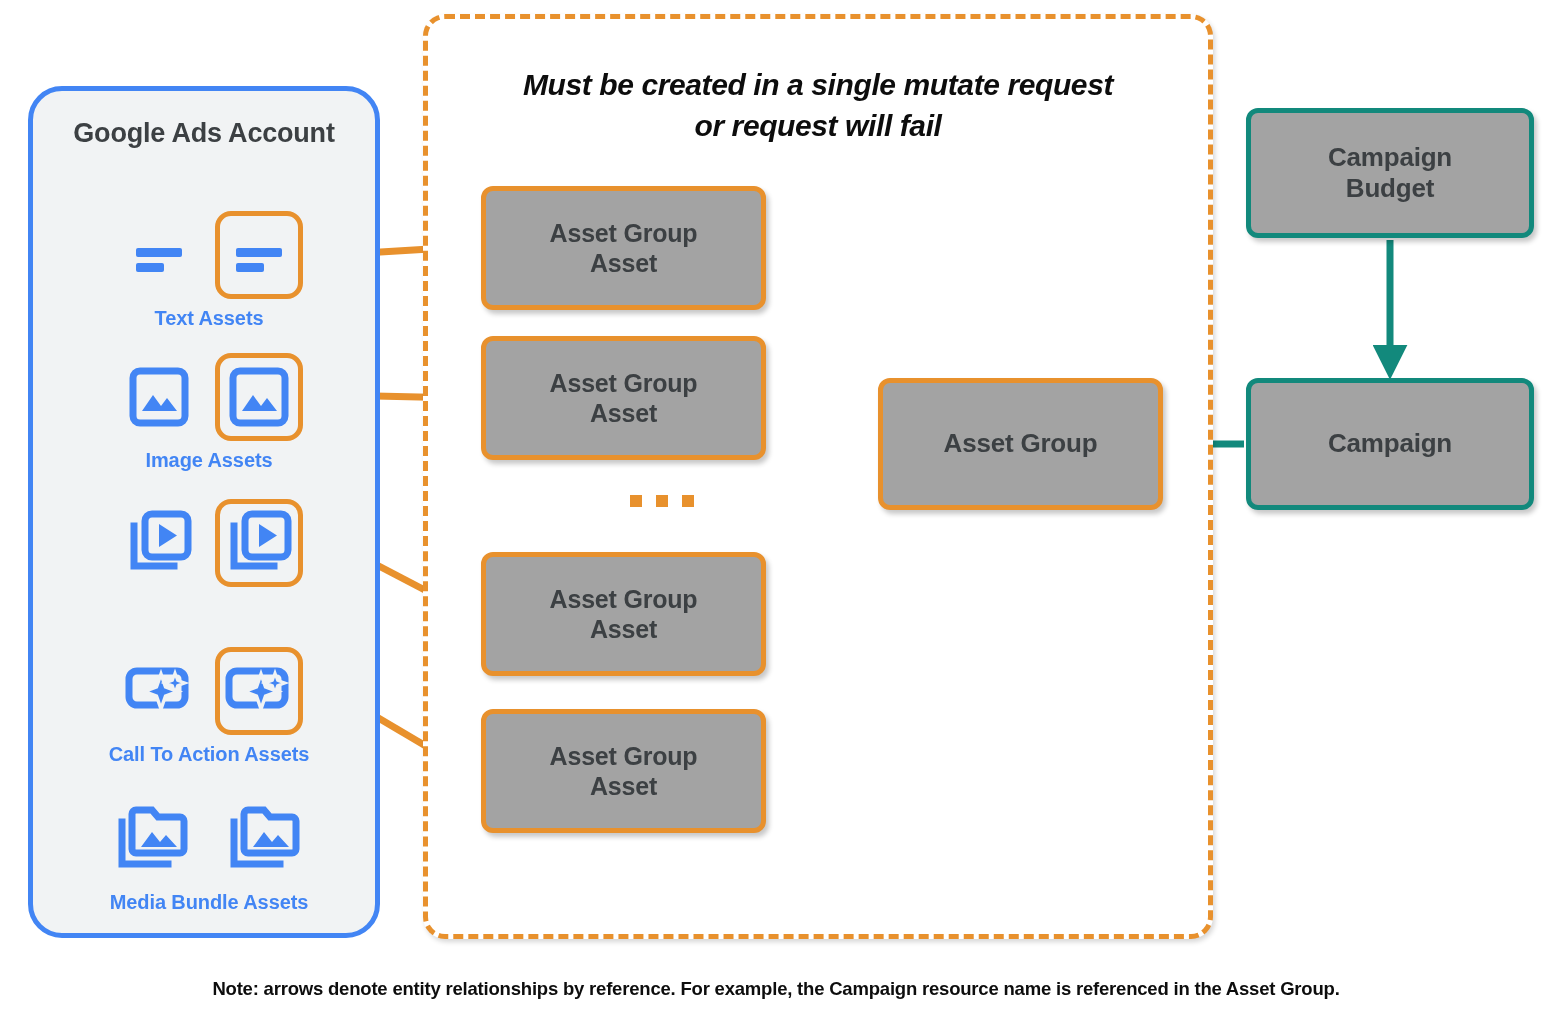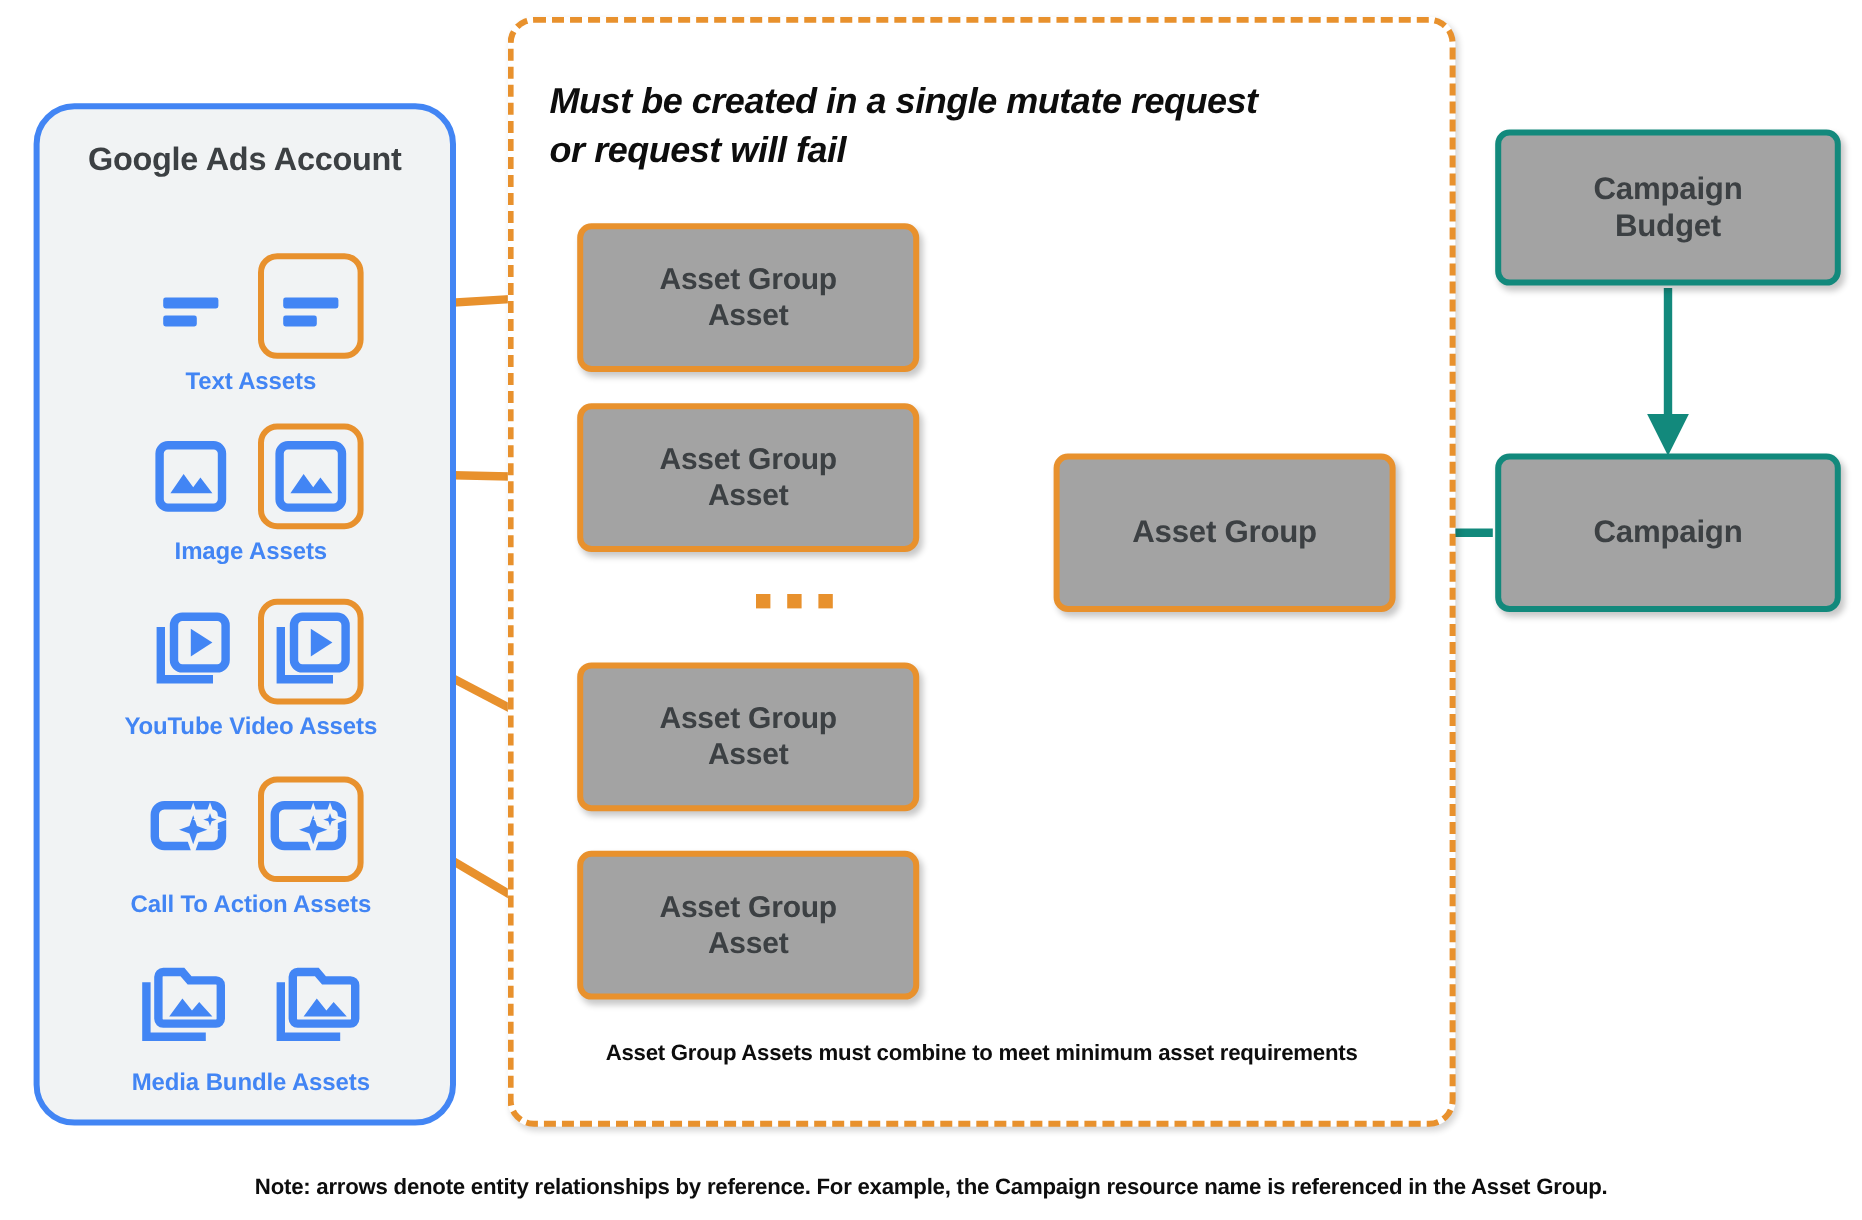--- a/index.html
+++ b/index.html
@@ -30,21 +30,21 @@
   }
 
   
   .mutate-box{
     position:absolute;left:423px;top:14px;width:790px;height:925px;
     background:#ffffff;border:5px dashed #e8912d;border-radius:22px;
     box-sizing:border-box;
     box-shadow:2px 3px 5px rgba(0,0,0,0.16);
   }
   .mutate-title{
-    position:absolute;left:30px;right:30px;top:46px;text-align:left;
+    position:absolute;left:30px;right:30px;top:46px;text-align:center;
     font-size:30px;font-weight:bold;font-style:italic;color:#0d0d0d;line-height:1.35;
     letter-spacing:-0.4px;
   }
   .mutate-footer{
     position:absolute;left:24px;right:24px;bottom:46px;text-align:center;
     font-size:18.5px;font-weight:bold;color:#0d0d0d;letter-spacing:-0.2px;
   }
 
   
   .node{
@@ -164,21 +164,20 @@
           </svg>
         </div>
         <div class="icon-wrap highlight">
           <svg width="70" height="70" viewBox="0 0 70 70" aria-hidden="true">
             <path d="M10 18 L10 58 L50 58" fill="none" stroke="#4285f4" stroke-width="7" stroke-linecap="square"></path>
             <rect x="21" y="6" width="43" height="43" rx="7" fill="none" stroke="#4285f4" stroke-width="7"></rect>
             <path d="M35 16 L53 27.5 L35 39 Z" fill="#4285f4"></path>
           </svg>
         </div>
       </div>
-      <div class="asset-caption">YouTube Video  Assets</div>
     </div>
 
     <div class="asset-row" style="top:552px">
       <div class="asset-icons">
         <div class="icon-wrap">
           <svg width="72" height="56" viewBox="0 0 72 56" aria-hidden="true">
             <rect x="6" y="8" width="56" height="34" rx="8" fill="none" stroke="#4285f4" stroke-width="7"></rect>
             <path d="M38 46 L42.5 33 L55 28.5 L42.5 24 L38 11 L33.5 24 L21 28.5 L33.5 33 Z" fill="#4285f4" stroke="#f1f3f4" stroke-width="3.5"></path>
             <path d="M52 10 L54.6 17.4 L62 20 L54.6 22.6 L52 30 L49.4 22.6 L42 20 L49.4 17.4 Z" fill="#4285f4" stroke="#f1f3f4" stroke-width="3"></path>
           </svg>
@@ -213,21 +212,20 @@
       </div>
       <div class="asset-caption">Media Bundle  Assets</div>
     </div>
   </div>
 
   <div class="mutate-box">
     <div class="mutate-title">
       <div>Must be created in a single mutate request</div>
       <div>or request will fail</div>
     </div>
-    <div class="mutate-footer">Asset Group Assets must combine to meet minimum asset requirements</div>
   </div>
 
   <div class="node orange aga aga1">
     <div>
       <div>Asset Group</div>
       <div>Asset</div>
     </div>
   </div>
   <div class="node orange aga aga2">
     <div>

